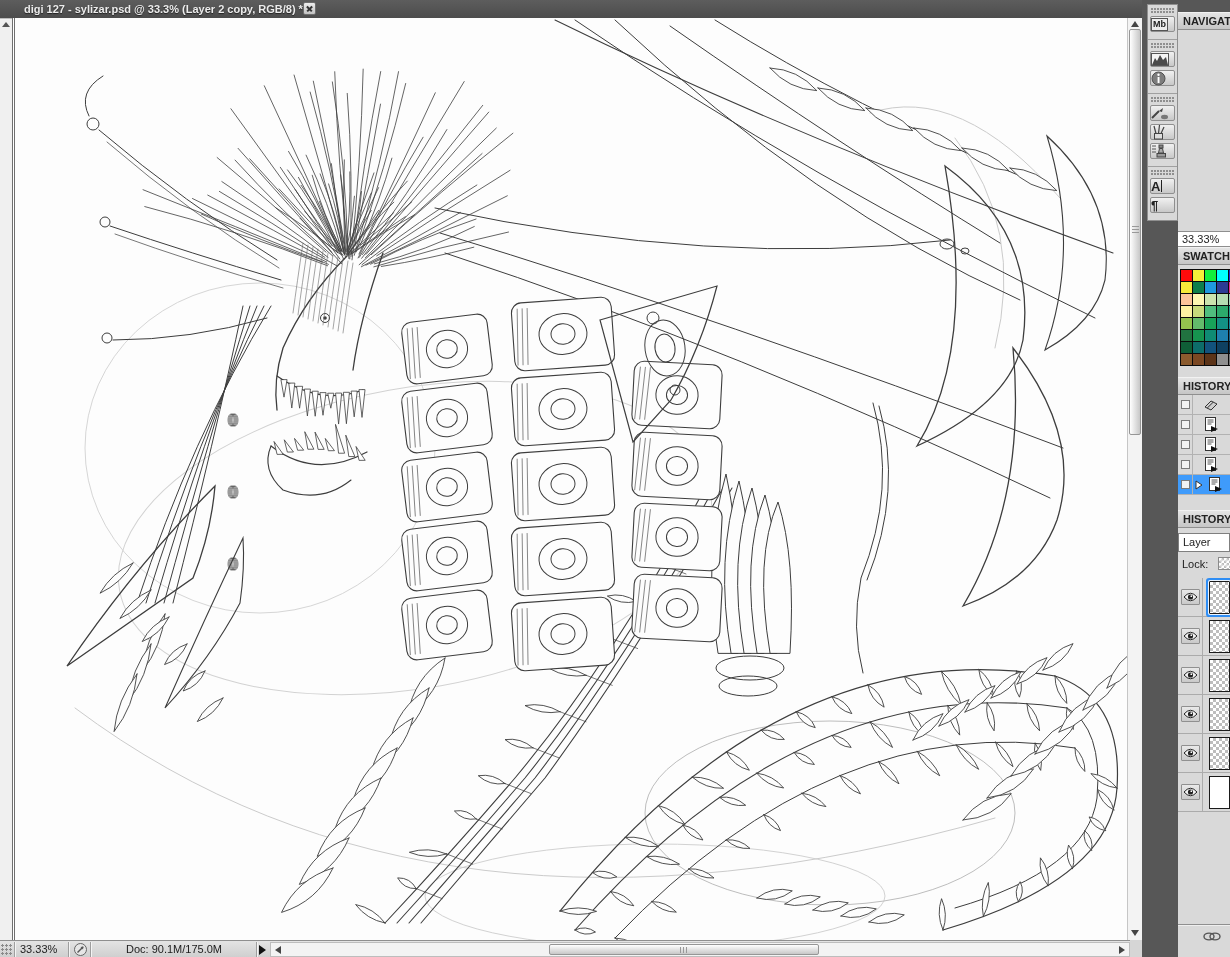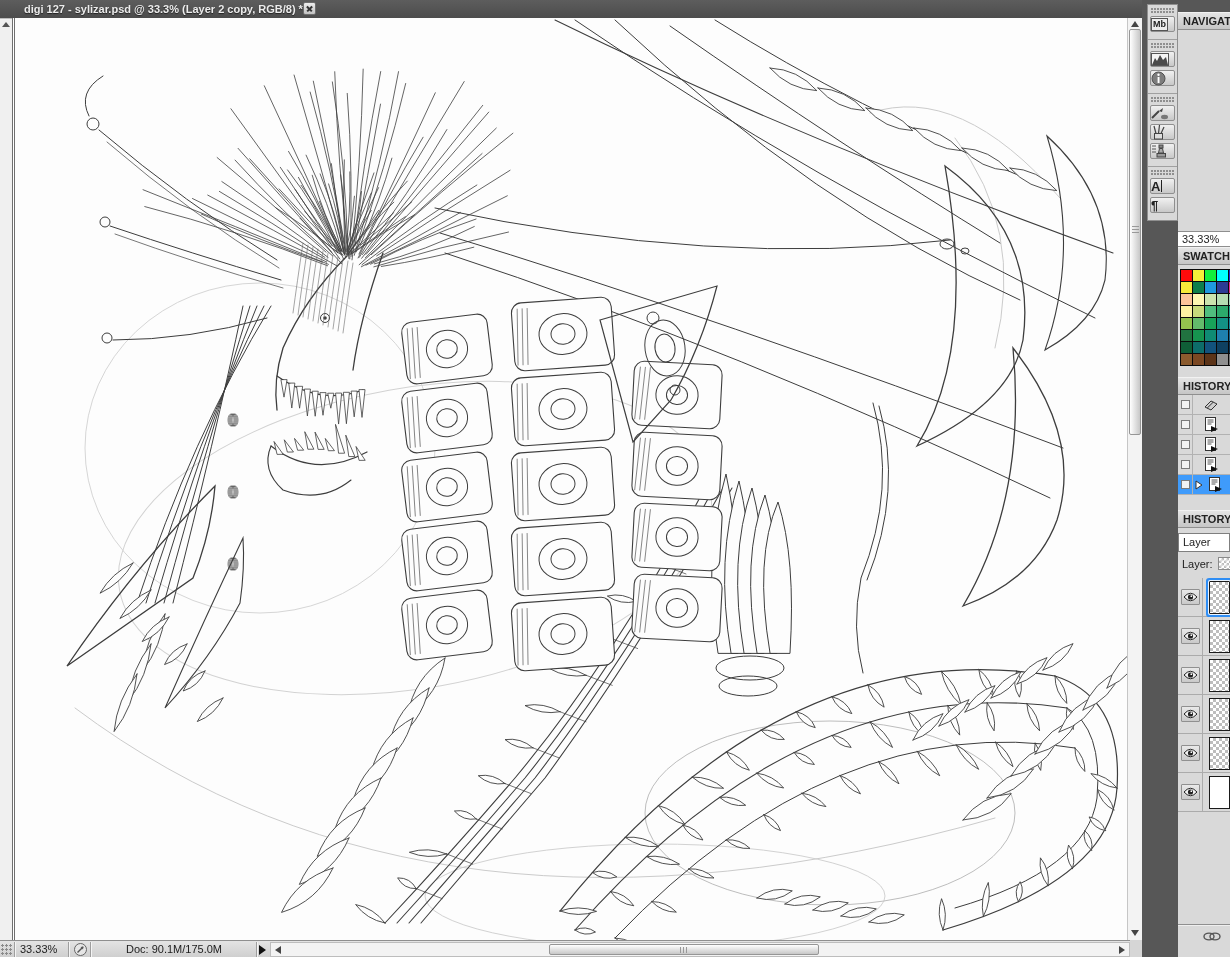--- a/index.html
+++ b/index.html
@@ -637,21 +637,21 @@
             </svg>
           </span>
         </div>
       </div>
   </div>
 
   <div class="panel" id="panel-layers" style="top:510px;height:447px">
     <div class="panel-header">HISTORY</div>
     <div id="blend-field">Layer</div>
     <div id="lock-row">
-      <span>Layer:</span>
+      <span>Lock:</span>
       <span id="lock-check" class="checker small"></span>
     </div>
     <div id="layer-rows" style="position:absolute;left:0;top:68px;width:52px">
         <div class="layer-row">
           <div class="eye-cell">
             <div class="eye-btn">
               <svg width="15" height="10" viewBox="0 0 15 10">
                 <path d="M1,5 Q7.5,-2.5 14,5 Q7.5,12.5 1,5 Z" fill="#f5f5f5" stroke="#222"></path>
                 <circle cx="7.5" cy="5" r="2.6" fill="#222"></circle>
                 <circle cx="8.3" cy="4.2" r="0.9" fill="#fff"></circle>

